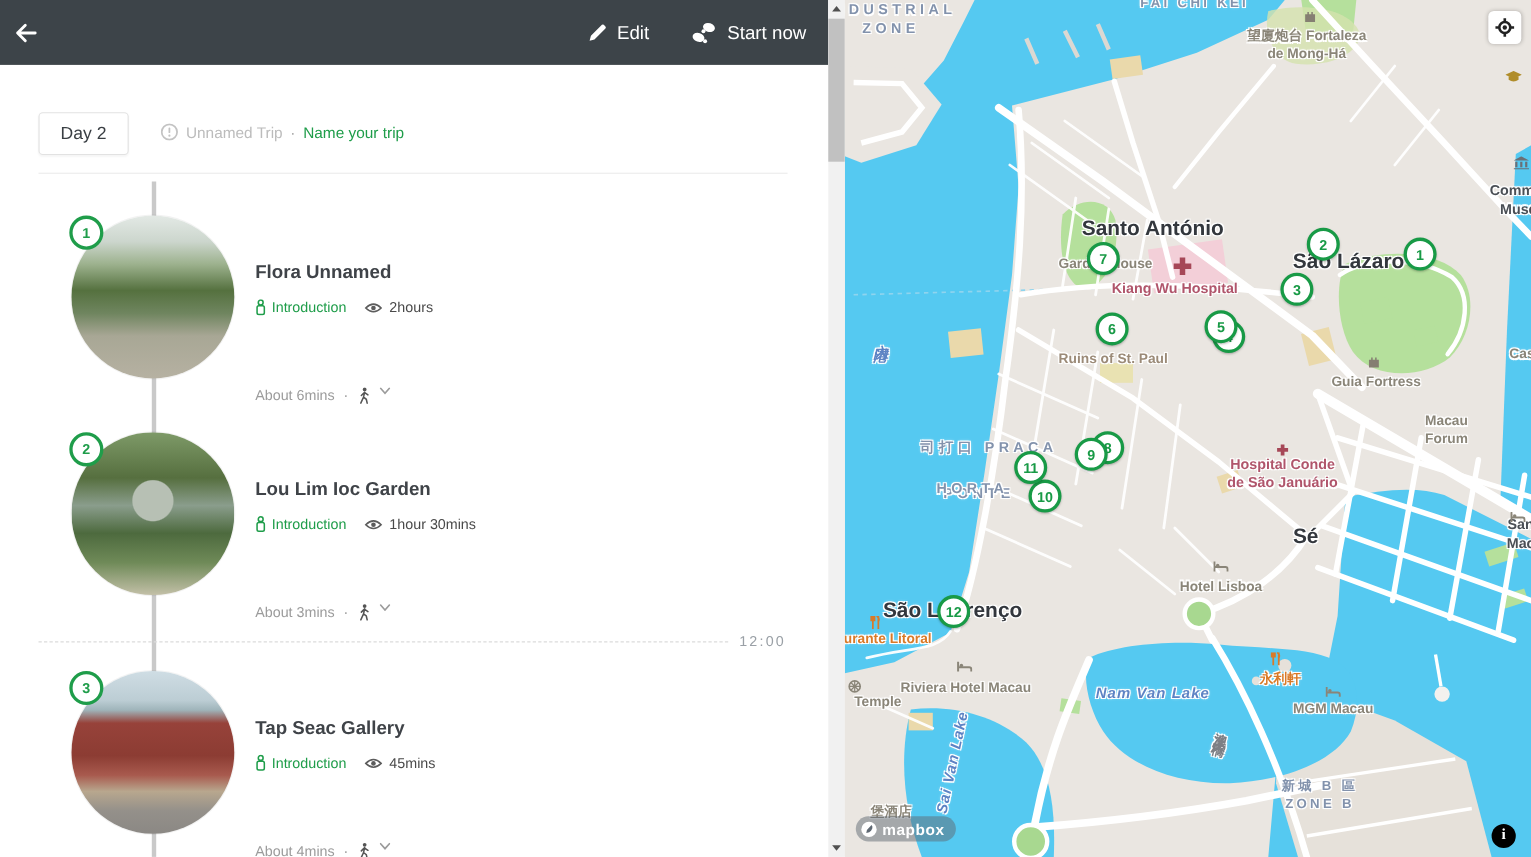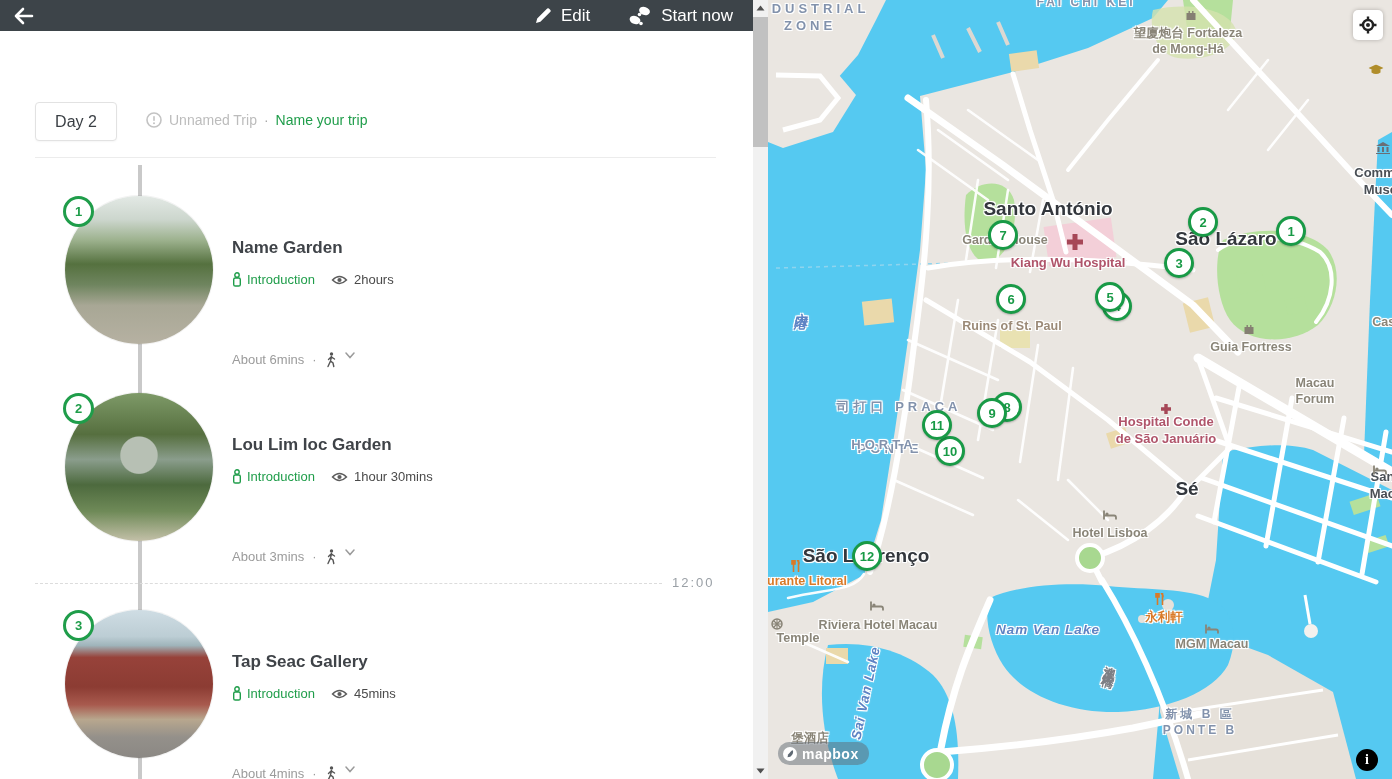--- a/index.html
+++ b/index.html
@@ -1,21 +1,21 @@
 <!DOCTYPE html>
 <html><head>
 <meta charset="utf-8">
 <style>
   * { margin:0; padding:0; box-sizing:border-box; }
   html,body { width:1392px; height:779px; overflow:hidden; font-family:"Liberation Sans", sans-serif; background:#fff; }
   .app { display:flex; width:1392px; height:779px; }
 
   
   .panel { position:relative; width:753px; height:779px; background:#fff; overflow:hidden; flex:none; }
-  .topbar { position:absolute; left:0; top:0; width:753px; height:31px; background:#3d4449; display:flex; align-items:center; color:#fff; }
+  .topbar { position:absolute; left:0; top:0; width:753px; height:59px; background:#3d4449; display:flex; align-items:center; color:#fff; }
   .back-btn { width:46px; height:47px; display:flex; align-items:center; justify-content:center; cursor:pointer; }
   .topbar-actions { margin-left:auto; display:flex; align-items:center; gap:38px; margin-right:20px; }
   .tb-btn { display:flex; align-items:center; gap:9px; font-size:17px; color:#fff; cursor:pointer; }
 
   .day-tab { position:absolute; left:35px; top:102px; width:82px; height:39px; border:1px solid #e2e2e2; border-radius:4px;
              display:flex; align-items:center; justify-content:center; font-size:16px; color:#3a3f44; background:#fff; box-shadow:0 1px 2px rgba(0,0,0,.04); }
   .trip-name-row { position:absolute; left:146px; top:112px; display:flex; align-items:center; gap:7px; font-size:14px; }
   .trip-unnamed { color:#bcbcbc; }
   .trip-dot { color:#a9a9a9; }
   .trip-name-link { color:#1f9d4a; cursor:pointer; }
@@ -128,21 +128,21 @@
     </div>
 
     <div class="divider"></div>
     <div class="vline"></div>
 
     <div class="titem" style="top:196px">
       <div class="photo photo1"></div>
       <div class="badge">
           <span>1</span>
         </div>
-      <div class="t-title">Name Garden</div>
+      <div class="t-title">Flora Unnamed</div>
       <div class="t-meta">
         <span class="intro-link">
           <svg width="10" height="15" viewBox="0 0 10 15">
             <circle cx="5" cy="3" r="2.2" fill="none" stroke="#1f9d4a" stroke-width="1.4"></circle>
             <rect x="1.7" y="6" width="6.6" height="8" rx="1.6" fill="none" stroke="#1f9d4a" stroke-width="1.4"></rect>
           </svg>
           <span>Introduction</span>
         </span>
         <span class="dur">
           <svg width="17" height="12" viewBox="0 0 17 12">
@@ -363,21 +363,21 @@
     <div class="mlabel ml-place ml-place-lg" style="left:98px; top:556px;">São Lourenço</div>
     <div class="mlabel ml-food" style="left:22px; top:581px;">Restaurante Litoral</div>
     <div class="mlabel ml-poi" style="left:30px; top:638px;">Temple</div>
     <div class="mlabel ml-poi" style="left:110px; top:625px;">Riviera Hotel Macau</div>
     <div class="mlabel ml-water" style="left:280px; top:630px;">Nam Van Lake</div>
     <div class="mlabel ml-water" style="left:98px; top:693px; transform:translate(-50%,-50%) rotate(-78deg);">Sai Van Lake</div>
     <div class="mlabel ml-poi ml-vert" style="left:344px; top:663px; transform:translate(-50%,-50%) rotate(14deg); color:#7d7f85;">澳氹大橋</div>
     <div class="mlabel ml-food" style="left:396px; top:617px;">永利軒</div>
     <div class="mlabel ml-poi" style="left:444px; top:644px;">MGM Macau</div>
     <div class="mlabel ml-zone ml-zone-sm" style="left:432px; top:723px;">新城 B 區
-PONTE B</div>
+ZONE B</div>
     <div class="mlabel ml-water ml-vert" style="left:32px; top:305px;">內港</div>
     <div class="mlabel ml-poi" style="left:42px; top:738px;">堡酒店</div>
 
     <svg class="micon" style="left:423px; top:15px;" width="13" height="12" viewBox="0 0 13 12">
       <path d="M2,11 V4 h2 V2 h1.4 V4 h2.2 V2 h1.4 V4 h2 v7 Z" fill="#857f72"></path>
       </svg>
     <svg class="micon" style="left:481px; top:329px;" width="13" height="12" viewBox="0 0 13 12">
       <path d="M2,11 V4 h2 V2 h1.4 V4 h2.2 V2 h1.4 V4 h2 v7 Z" fill="#857f72"></path>
       </svg>
     <svg class="micon" style="left:608px; top:70px;" width="15" height="11" viewBox="0 0 15 11">

